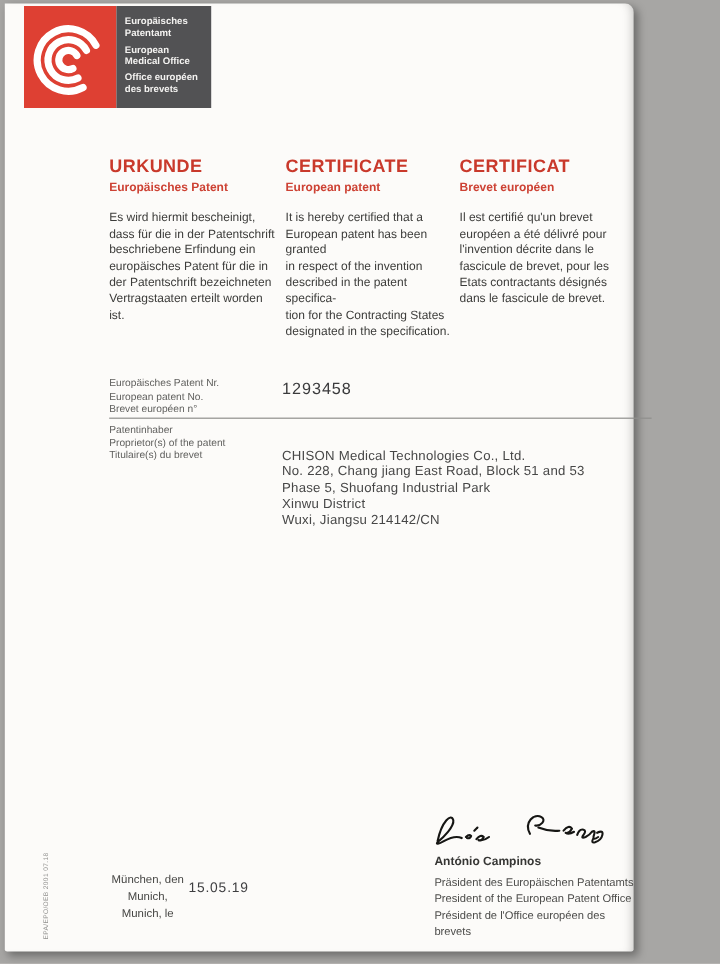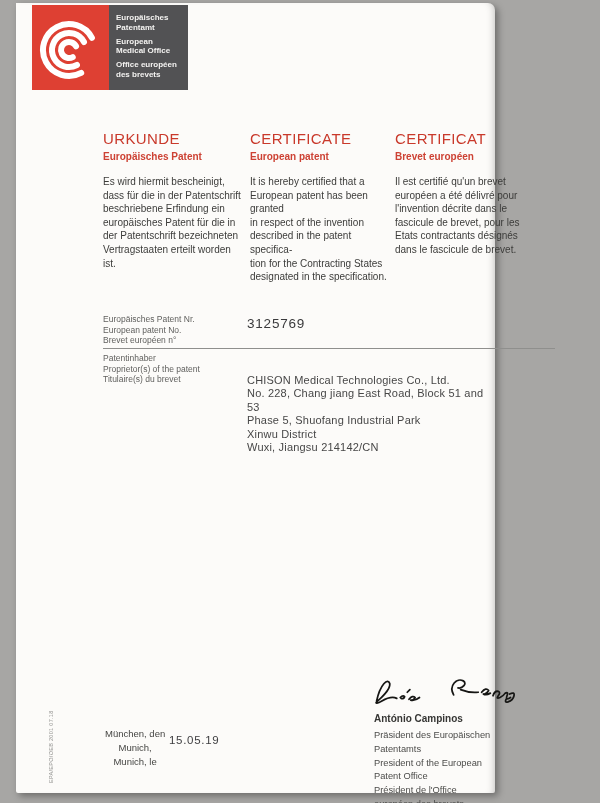--- a/index.html
+++ b/index.html
@@ -1,29 +1,29 @@
 <!DOCTYPE html>
 <html><head>
 <meta charset="utf-8">
 <style>
   html,body{margin:0;padding:0;width:600px;height:803px;overflow:hidden;
     background:#a7a6a4;font-family:"Liberation Sans","DejaVu Sans",sans-serif;}
-  .page{position:absolute;left:16px;top:3px;width:479px;height:790px;
+  .page{position:absolute;left:4px;top:3px;width:524px;height:790px;
     background:#fcfbf9;border-radius:0 7px 2px 2px;
     box-shadow:3px 3px 7px rgba(0,0,0,.35), inset -7px 0 9px -7px rgba(0,0,0,.28);}
   
   .logo{position:absolute;left:16px;top:2px;display:flex;}
   .logo-red{width:77px;height:85px;background:#de4033;display:flex;align-items:center;justify-content:center;}
   .logo-gray{width:79px;height:85px;background:#525254;color:#f4f3f1;
     font-size:8px;line-height:9.5px;font-weight:700;padding:8px 0 0 7px;box-sizing:border-box;}
   .logo-gray .grp{white-space:pre-line;margin-bottom:4.5px;}
   
   .col{position:absolute;top:127px;width:142px;}
   .col-de{left:87px}.col-en{left:234px}.col-fr{left:379px}
-  .heading{font-size:15px;font-weight:400;color:#c9392b;letter-spacing:.4px;margin:0;}
+  .heading{font-size:15px;font-weight:700;color:#c9392b;letter-spacing:.4px;margin:0;}
   .subheading{font-size:10px;font-weight:700;color:#cd4234;margin-top:4px;}
   .paragraph{font-size:10px;line-height:13.6px;color:#3c3c3a;margin-top:13px;white-space:pre-line;}
   
   .field-label{position:absolute;left:87px;font-size:8.5px;line-height:10.5px;color:#5f5f5d;}
   .lbl-line{display:block;}
   .patent-no{position:absolute;left:231px;top:313px;font-size:13.5px;color:#3a3a3c;letter-spacing:.8px;}
   .rule{position:absolute;left:87px;top:345px;width:452px;height:1px;background:#8f8f8d;}
   .address{position:absolute;left:231px;top:371px;font-size:11px;line-height:13.4px;
     color:#474747;white-space:pre-line;letter-spacing:.2px;}
   
@@ -93,21 +93,21 @@
 described in the patent specifica-
 tion for the Contracting States
 designated in the specification.</div>
   </div>
 
   <div class="field-label" style="top:311px">
     <span class="lbl-line">Europäisches Patent Nr.</span>
     <span class="lbl-line">European patent No.</span>
     <span class="lbl-line">Brevet européen n°</span>
   </div>
-  <div class="patent-no">3125769</div>
+  <div class="patent-no">1293458</div>
 
   <div class="rule"></div>
 
   <div class="field-label" style="top:350px">
     <span class="lbl-line">Patentinhaber</span>
     <span class="lbl-line">Proprietor(s) of the patent</span>
     <span class="lbl-line">Titulaire(s) du brevet</span>
   </div>
   <div class="address">CHISON Medical Technologies Co., Ltd.
 No. 228, Chang jiang East Road, Block 51 and 53

